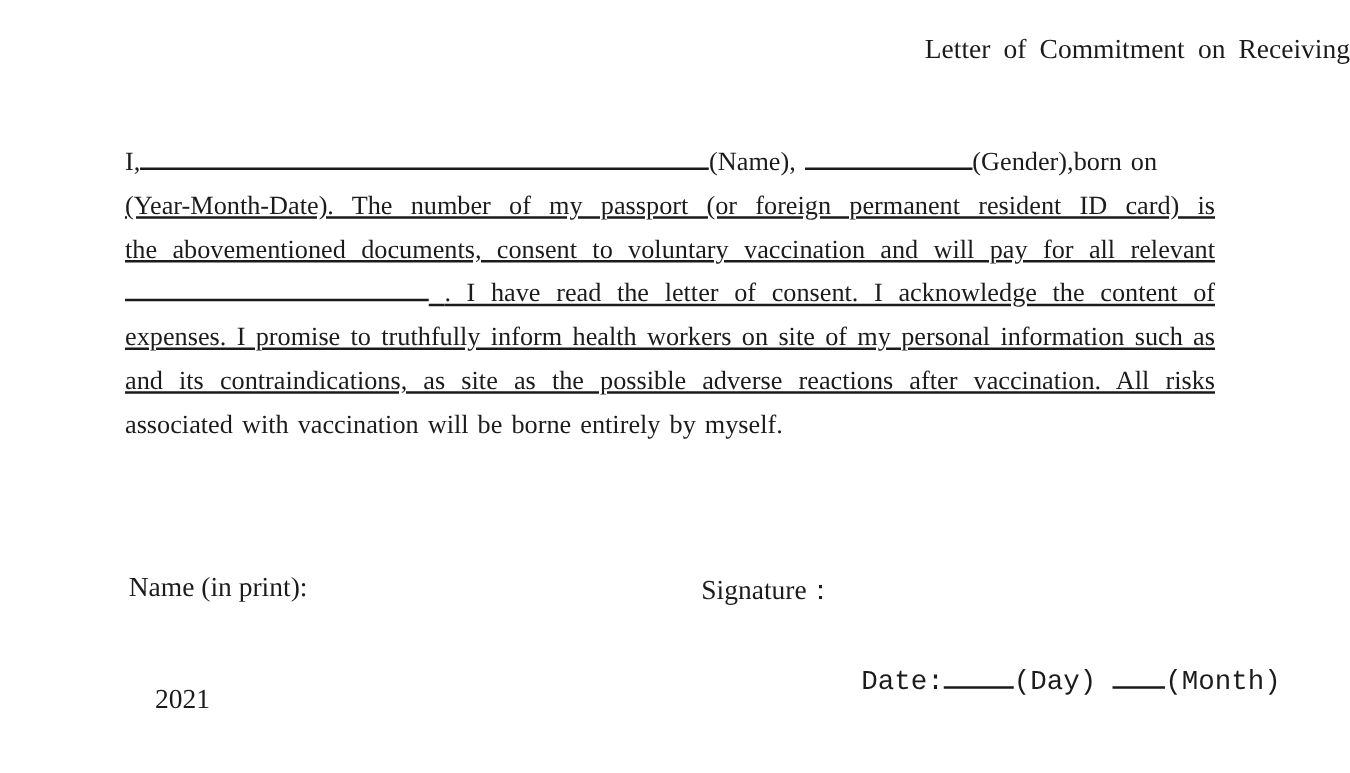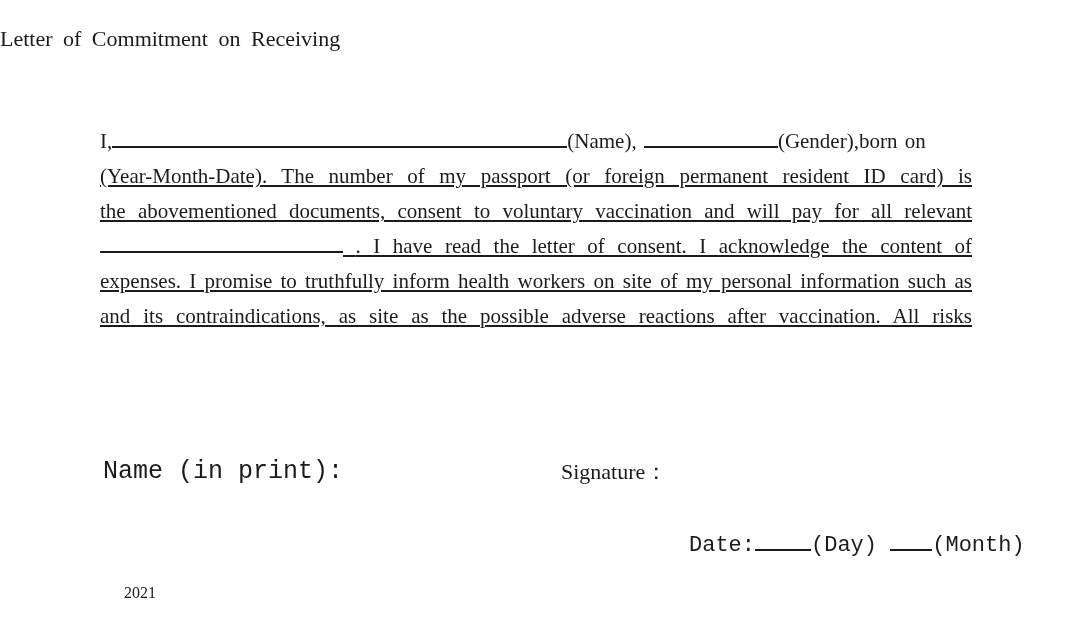--- a/index.html
+++ b/index.html
@@ -14,29 +14,29 @@
     background: #ffffff;
     color: #1b1b1b;
     font-family: "Liberation Serif", "DejaVu Serif", serif;
     overflow: hidden;
   }
   .title {
     position: absolute;
     left: 0;
     right: 0;
     top: 19px;
-    text-align: left;
+    text-align: right;
     font-size: 22px;
     line-height: 39px;
     word-spacing: 5px;
   }
   .body-text {
     position: absolute;
     left: 100px;
-    top: 124px;
+    top: 112px;
     width: 872px;
     font-size: 21px;
     line-height: 35px;
     word-spacing: 2px;
   }
   .jline {
     text-align: justify;
     text-align-last: justify;
     text-decoration: underline;
   }
@@ -53,60 +53,60 @@
   }
   .blank-name     { width: 455px; }
   .blank-gender   { width: 134px; }
   .blank-passport { width: 243px; }
   .blank-day      { width: 56px; }
   .blank-month    { width: 42px; }
   .label-name-print {
     position: absolute;
     left: 103px;
     top: 457px;
-    font-size: 25px;
-    font-family: Liberation Mono, monospace;
+    font-size: 22px;
   }
   .label-signature {
     position: absolute;
     left: 561px;
     top: 457px;
     font-size: 22px;
   }
   .date-row {
     position: absolute;
     left: 689px;
     top: 533px;
     font-size: 22px;
     white-space: nowrap;
     font-family: Liberation Mono, monospace;
   }
   .year {
     position: absolute;
     left: 124px;
-    top: 584px;
-    font-size: 16px;
+    top: 546px;
+    font-size: 22px;
   }
 </style>
 </head>
 <body>
 
 <div class="doc">
 
   <div class="title">
     <div>Letter of Commitment on Receiving</div>
   </div>
 
   <div class="body-text">
     <div><span>I,</span><span class="blank blank-name"></span><span>(Name),</span> <span class="blank blank-gender"></span><span>(Gender),born on</span></div>
     <div class="jline">(Year-Month-Date). The number of my passport (or foreign permanent resident ID card) is</div>
     <div class="jline">the abovementioned documents, consent to voluntary vaccination and will pay for all relevant</div>
     <div class="jline"><span class="blank blank-passport"></span> <span>. I have read the letter of consent. I acknowledge the content of</span></div>
     <div class="jline">expenses. I promise to truthfully inform health workers on site of my personal information such as</div>
     <div class="jline">and its contraindications, as site as the possible adverse reactions after vaccination. All risks</div>
+    <div class="lastline">associated with vaccination will be borne entirely by myself.</div>
   </div>
 
   <div class="label-name-print">Name (in print):</div>
 
   <div class="label-signature">Signature：</div>
 
   <div class="date-row"><span>Date:</span><span class="blank blank-day"></span><span>(Day)</span> <span class="blank blank-month"></span><span>(Month)</span></div>
 
   <div class="year">2021</div>
 

